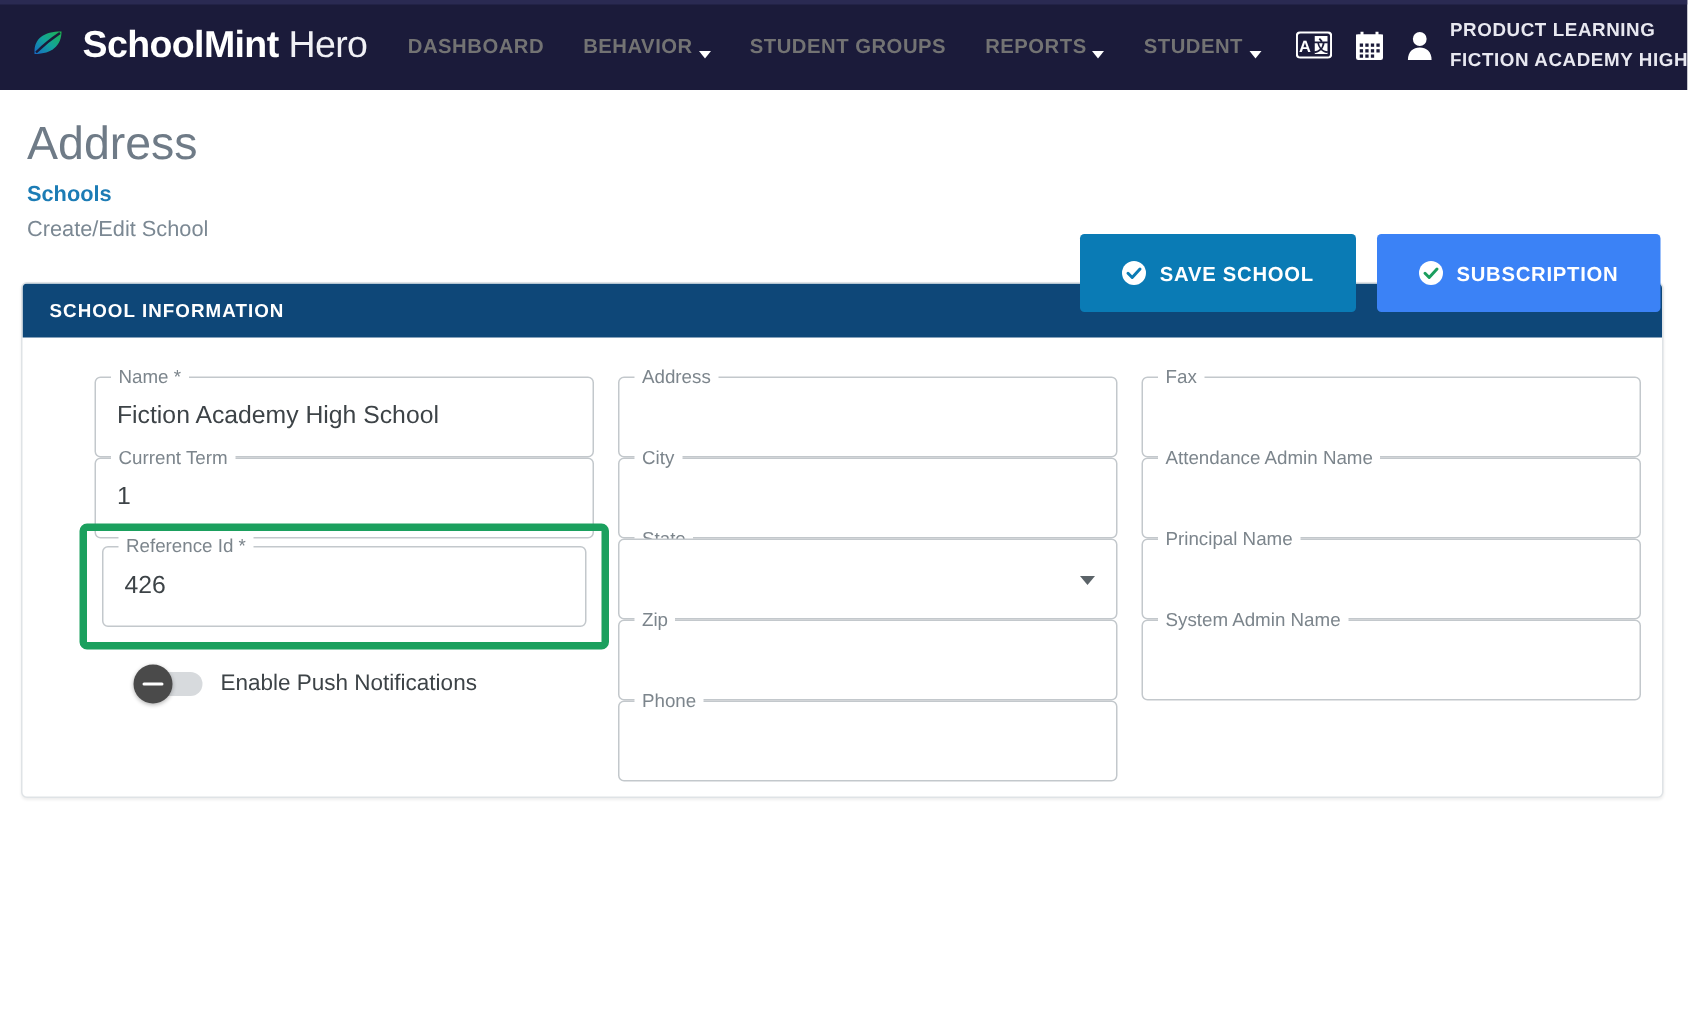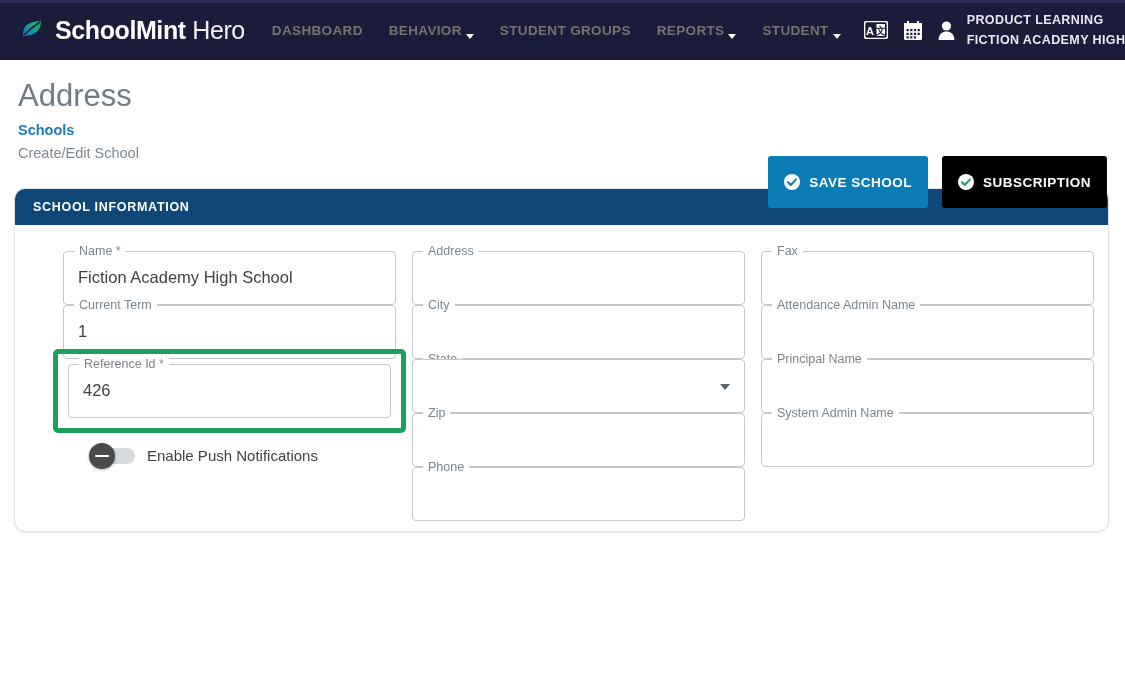--- a/index.html
+++ b/index.html
@@ -132,42 +132,42 @@
     display: flex;
     gap: 14px;
   }
   .btn {
     border: none;
     color: #ffffff;
     font-family: "Liberation Sans", sans-serif;
     font-size: 13.5px;
     font-weight: 700;
     letter-spacing: 0.5px;
-    padding: 0 16px;
+    padding: 0 28px;
     height: 52px;
     border-radius: 3px;
     display: flex;
     align-items: center;
     gap: 9px;
     cursor: pointer;
     white-space: nowrap;
   }
   .btn-save { background: #0a7bb5; }
-  .btn-sub  { background: #000000; }
+  .btn-sub  { background: #3b82f6; }
   .chk {
     width: 16px; height: 16px;
     flex: none;
     display: block;
   }
 
   
   .card {
     margin: 0 16px 0 14px;
     border: 1px solid #dfe3e6;
-    border-radius: 11px;
+    border-radius: 4px;
     background: #ffffff;
     box-shadow: 0 1px 2px rgba(0,0,0,0.07);
     height: 344px;
     overflow: hidden;
   }
   .card-head {
     background: #0e4778;
     color: #ffffff;
     font-size: 12.5px;
     font-weight: 700;

